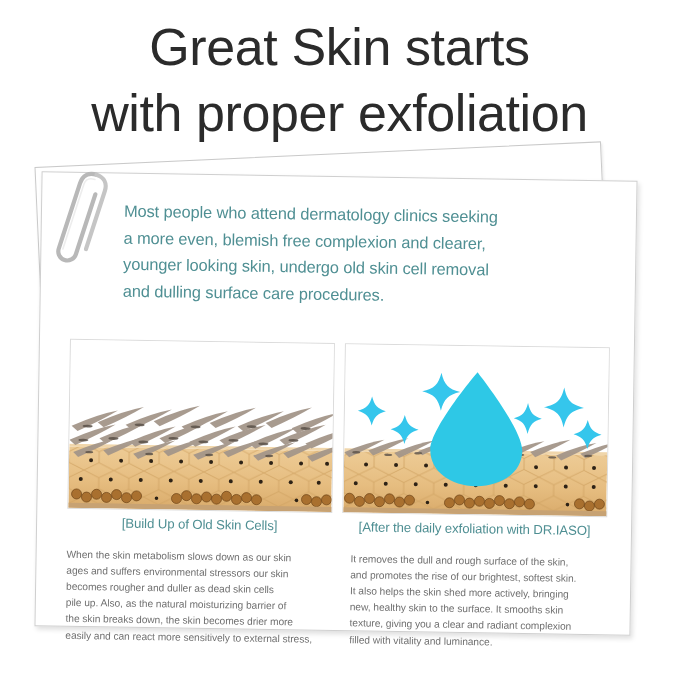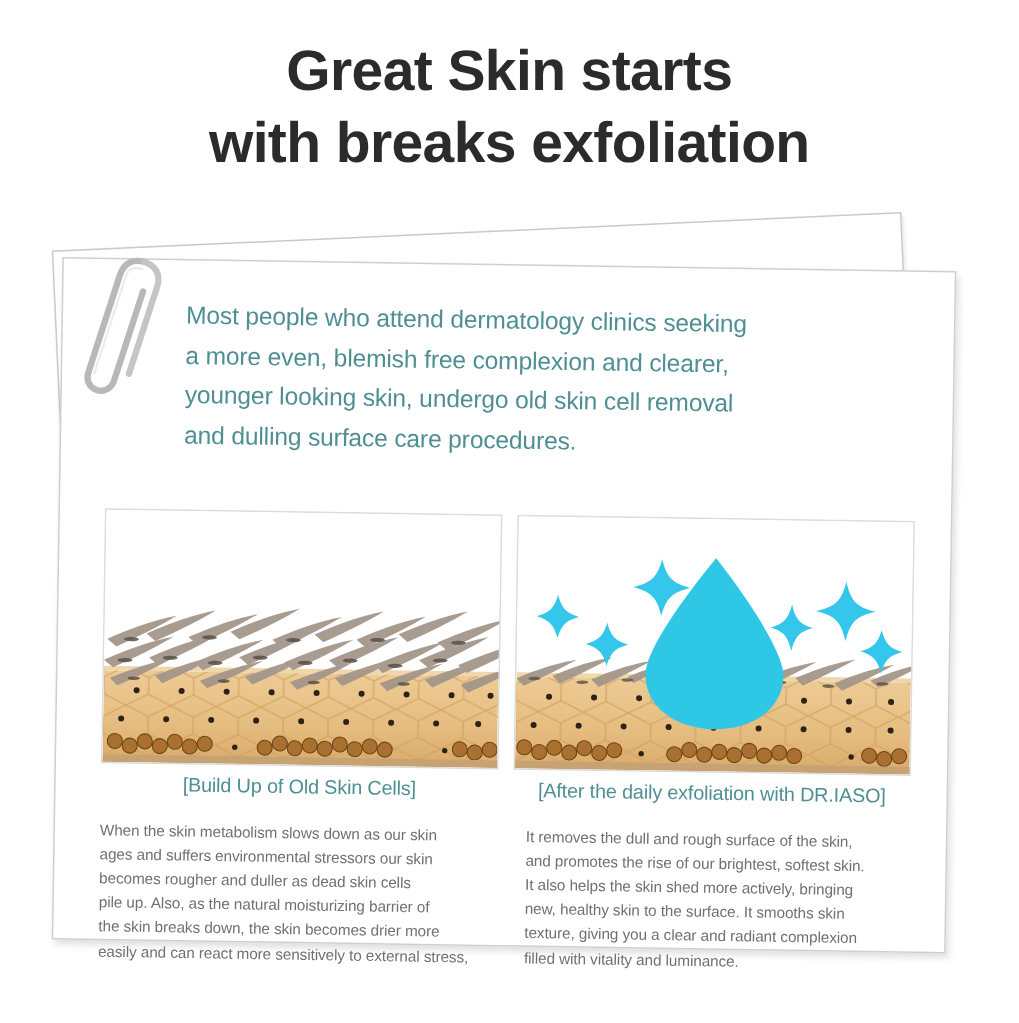--- a/index.html
+++ b/index.html
@@ -7,26 +7,26 @@
     width:679px;height:682px;
     background:#ffffff;
     font-family:"Liberation Sans", sans-serif;
     overflow:hidden;
     position:relative;
   }
 
   
   .headline{
     position:absolute;
-    left:0; top:24px; width:679px;
+    left:0; top:14px; width:679px;
     text-align:center;
     color:#2b2b2b;
-    font-size:38px;
+    font-size:52px;
     line-height:1.27;
-    font-weight:700;
+    font-weight:400;
     letter-spacing:-0.4px;
   }
   .headline .l{display:block;}
 
   
   .card-stack{
     position:absolute;
     left:0; top:132px;
     width:563px; height:550px;
   }
@@ -140,21 +140,21 @@
     line-height:1.58;
     letter-spacing:-0.05px;
   }
   .body-col .l{display:block;white-space:nowrap;}
 </style>
 </head>
 <body>
 
 <div class="headline">
   <span class="l">Great Skin starts</span>
-  <span class="l">with breaks exfoliation</span>
+  <span class="l">with proper exfoliation</span>
 </div>
 
 <div class="card-stack">
 
   <div class="card-back"></div>
 
   <div class="card-front">
     <div class="card-inner">
 
       <div class="intro">

